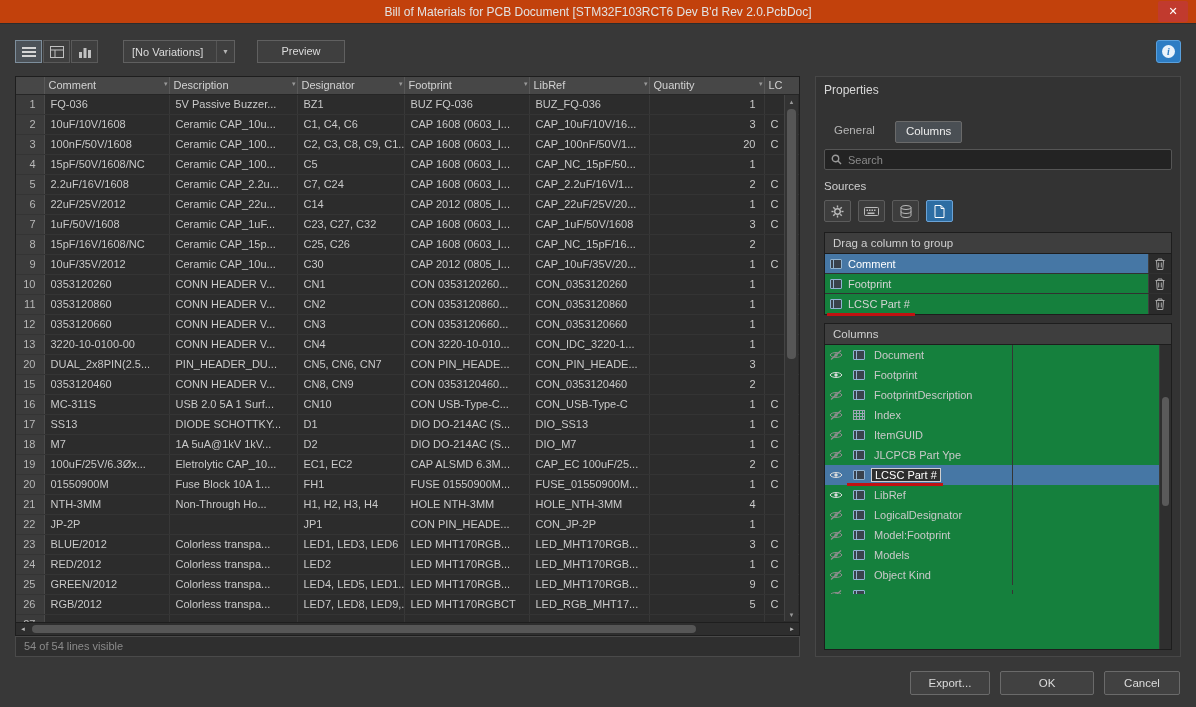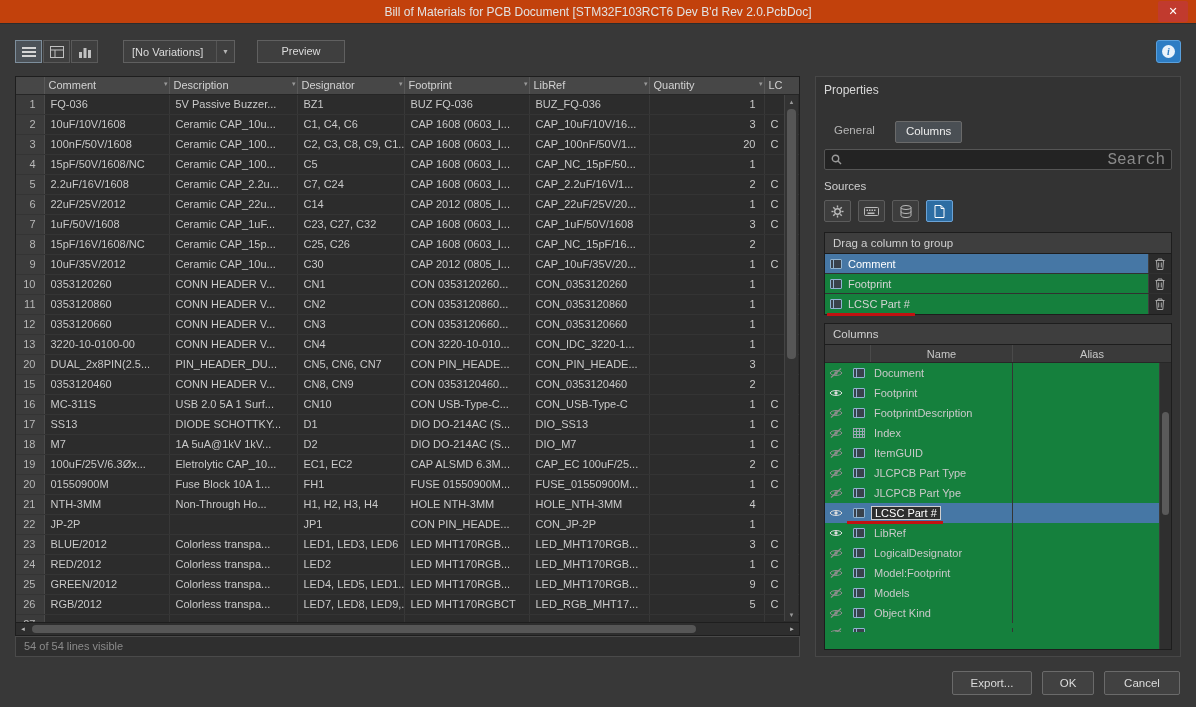--- a/index.html
+++ b/index.html
@@ -67,21 +67,21 @@
   
   .props { position:absolute; left:815px; top:76px; width:366px; height:581px; background:#333;
     border:1px solid #474747; padding:6px 8px; display:flex; flex-direction:column; }
   .props-title { font-size:12px; color:#d8d8d8; height:18px; margin-bottom:20px; }
   .tabs { display:flex; gap:10px; height:22px; margin-bottom:6px; }
   .tab { padding:3px 10px 0; font-size:11.5px; color:#b5b5b5; }
   .tab.active { background:#4a4f54; border:1px solid #6a6a6a; border-radius:2px; color:#ececec; }
   .search { height:21px; background:#232323; border:1px solid #555; border-radius:2px;
     display:flex; align-items:center; padding:0 6px; gap:6px; margin-bottom:10px; }
   .search input { flex:1; background:transparent; border:none; outline:none; color:#c9c9c9;
-    font-family:Liberation Mono, monospace; font-size:16px;text-align:right; }
+    font-family:Liberation Sans, sans-serif; font-size:11px; }
   .search input::placeholder { color:#8a8a8a; }
   .src-label { font-size:11.5px; color:#cfcfcf; height:16px; margin-bottom:4px; }
   .src-btns { display:flex; gap:7px; height:22px; margin-bottom:10px; }
   .src-btn { width:27px; background:#3d3d3d; border:1px solid #5c5c5c; border-radius:2px;
     display:flex; align-items:center; justify-content:center; }
   .src-btn.active { background:#2d6da3; border-color:#6ba3d6; }
   .box { border:1px solid #1d1d1d; background:#15803d; }
   .box-h { background:#3e3e3e; padding:4px 8px; font-size:11.5px; color:#cfcfcf;
     border-bottom:1px solid #1d1d1d; height:21px; }
   
@@ -125,21 +125,21 @@
     border-radius:1px; position:relative; background:#39424c; }
   .colicon::before { content:''; position:absolute; left:2px; top:0; bottom:0; width:1px; background:#8fb3d1; }
   .gridicon { display:inline-block; width:12px; height:10px; border:1px solid #9aa8b5;
     background-image:repeating-linear-gradient(0deg,transparent 0 2px,#9aa8b5 2px 3px),
       repeating-linear-gradient(90deg,transparent 0 2px,#9aa8b5 2px 3px); }
   
   .footer { position:absolute; left:0; right:0; bottom:0; height:50px; display:flex;
     justify-content:flex-end; gap:10px; padding:14px 16px 0; }
   .footer .btn { height:24px; background:#414141; border:1px solid #6a6a6a; color:#dcdcdc;
     font-size:11.5px; text-align:center; line-height:22px; border-radius:2px; }
-  .btn-export { width:80px; } .btn-ok { width:52px; } .btn-cancel { width:76px; }
+  .btn-export { width:80px; } .btn-ok { width:94px; } .btn-cancel { width:76px; }
 </style>
 </head>
 <body>
 
 <div class="titlebar">
   <span class="title">Bill of Materials for PCB Document [STM32F103RCT6 Dev B'd Rev 2.0.PcbDoc]</span>
   <div class="close-btn">
     <span>✕</span>
   </div>
 </div>
@@ -579,25 +579,20 @@
           <span class="trash-cell">
             <svg width="10" height="12" viewBox="0 0 10 12">
               <path d="M.5 2.5h9M3 2.5V1h4v1.5M1.5 2.5l.7 9h5.6l.7-9M3.7 4.5v5M6.3 4.5v5" fill="none" stroke="#a8a8a8"></path>
             </svg>
           </span>
         </div>
       </div>
   </div>
   <div class="box cbox">
     <div class="box-h">Columns</div>
-    <div class="cbox-cols">
-      <div class="hc-icons"></div>
-      <div class="hc-name">Name</div>
-      <div class="hc-alias">Alias</div>
-    </div>
     <div class="clist">
       <div>
           <div class="col-row">
             <span class="eye-cell">
               <svg width="14" height="10" viewBox="0 0 14 10">
                 <path d="M1 5C3 1.7 11 1.7 13 5C11 8.3 3 8.3 1 5Z" fill="none" stroke="currentColor"></path>
                 <circle cx="7" cy="5" r="1.7" fill="currentColor"></circle>
                 <line x1="2" y1="9.5" x2="12" y2="0.5" stroke="currentColor" stroke-width="1.3"></line>
               </svg>
             </span>
@@ -662,36 +657,20 @@
                 <path d="M1 5C3 1.7 11 1.7 13 5C11 8.3 3 8.3 1 5Z" fill="none" stroke="currentColor"></path>
                 <circle cx="7" cy="5" r="1.7" fill="currentColor"></circle>
                 <line x1="2" y1="9.5" x2="12" y2="0.5" stroke="currentColor" stroke-width="1.3"></line>
               </svg>
             </span>
             <span class="ic-cell">
               <span class="colicon"></span>
             </span>
             <span class="name-cell">
               <span class="nm">ItemGUID</span>
-            </span>
-            <span class="alias-cell"></span>
-          </div>
-          <div class="col-row">
-            <span class="eye-cell">
-              <svg width="14" height="10" viewBox="0 0 14 10">
-                <path d="M1 5C3 1.7 11 1.7 13 5C11 8.3 3 8.3 1 5Z" fill="none" stroke="currentColor"></path>
-                <circle cx="7" cy="5" r="1.7" fill="currentColor"></circle>
-                <line x1="2" y1="9.5" x2="12" y2="0.5" stroke="currentColor" stroke-width="1.3"></line>
-              </svg>
-            </span>
-            <span class="ic-cell">
-              <span class="colicon"></span>
-            </span>
-            <span class="name-cell">
-              <span class="nm">JLCPCB Part Type</span>
             </span>
             <span class="alias-cell"></span>
           </div>
           <div class="col-row">
             <span class="eye-cell">
               <svg width="14" height="10" viewBox="0 0 14 10">
                 <path d="M1 5C3 1.7 11 1.7 13 5C11 8.3 3 8.3 1 5Z" fill="none" stroke="currentColor"></path>
                 <circle cx="7" cy="5" r="1.7" fill="currentColor"></circle>
                 <line x1="2" y1="9.5" x2="12" y2="0.5" stroke="currentColor" stroke-width="1.3"></line>
               </svg>

